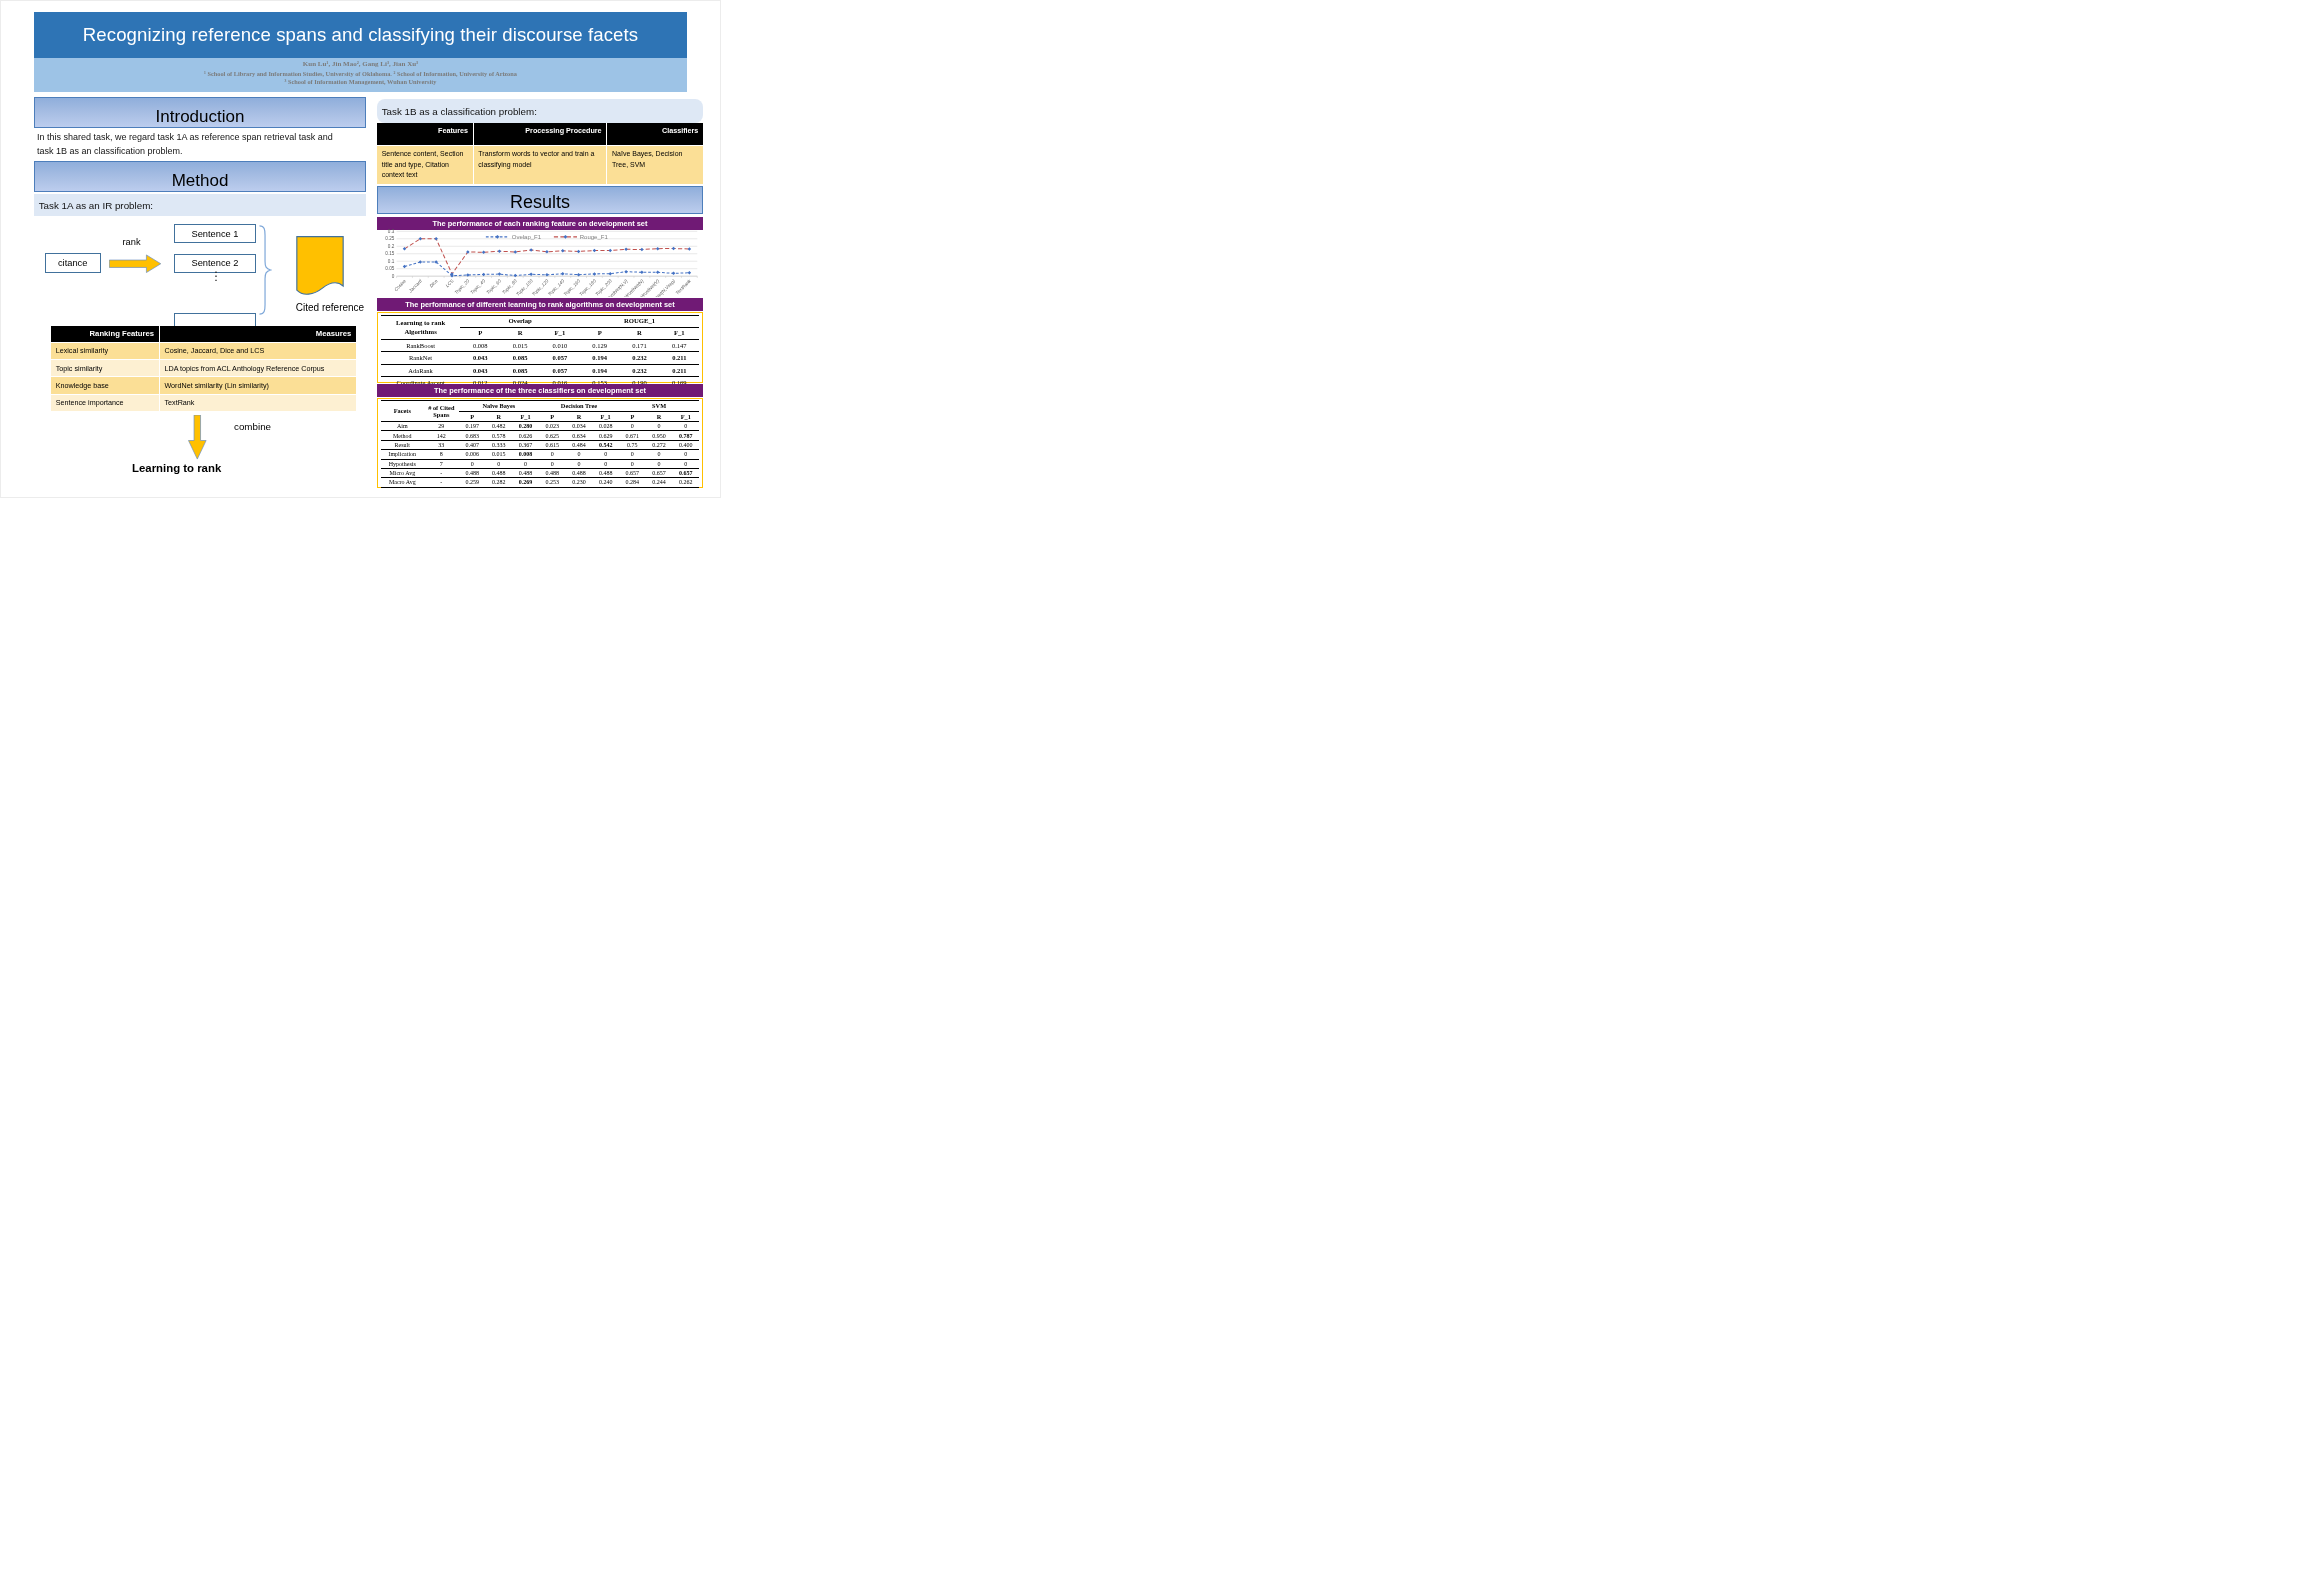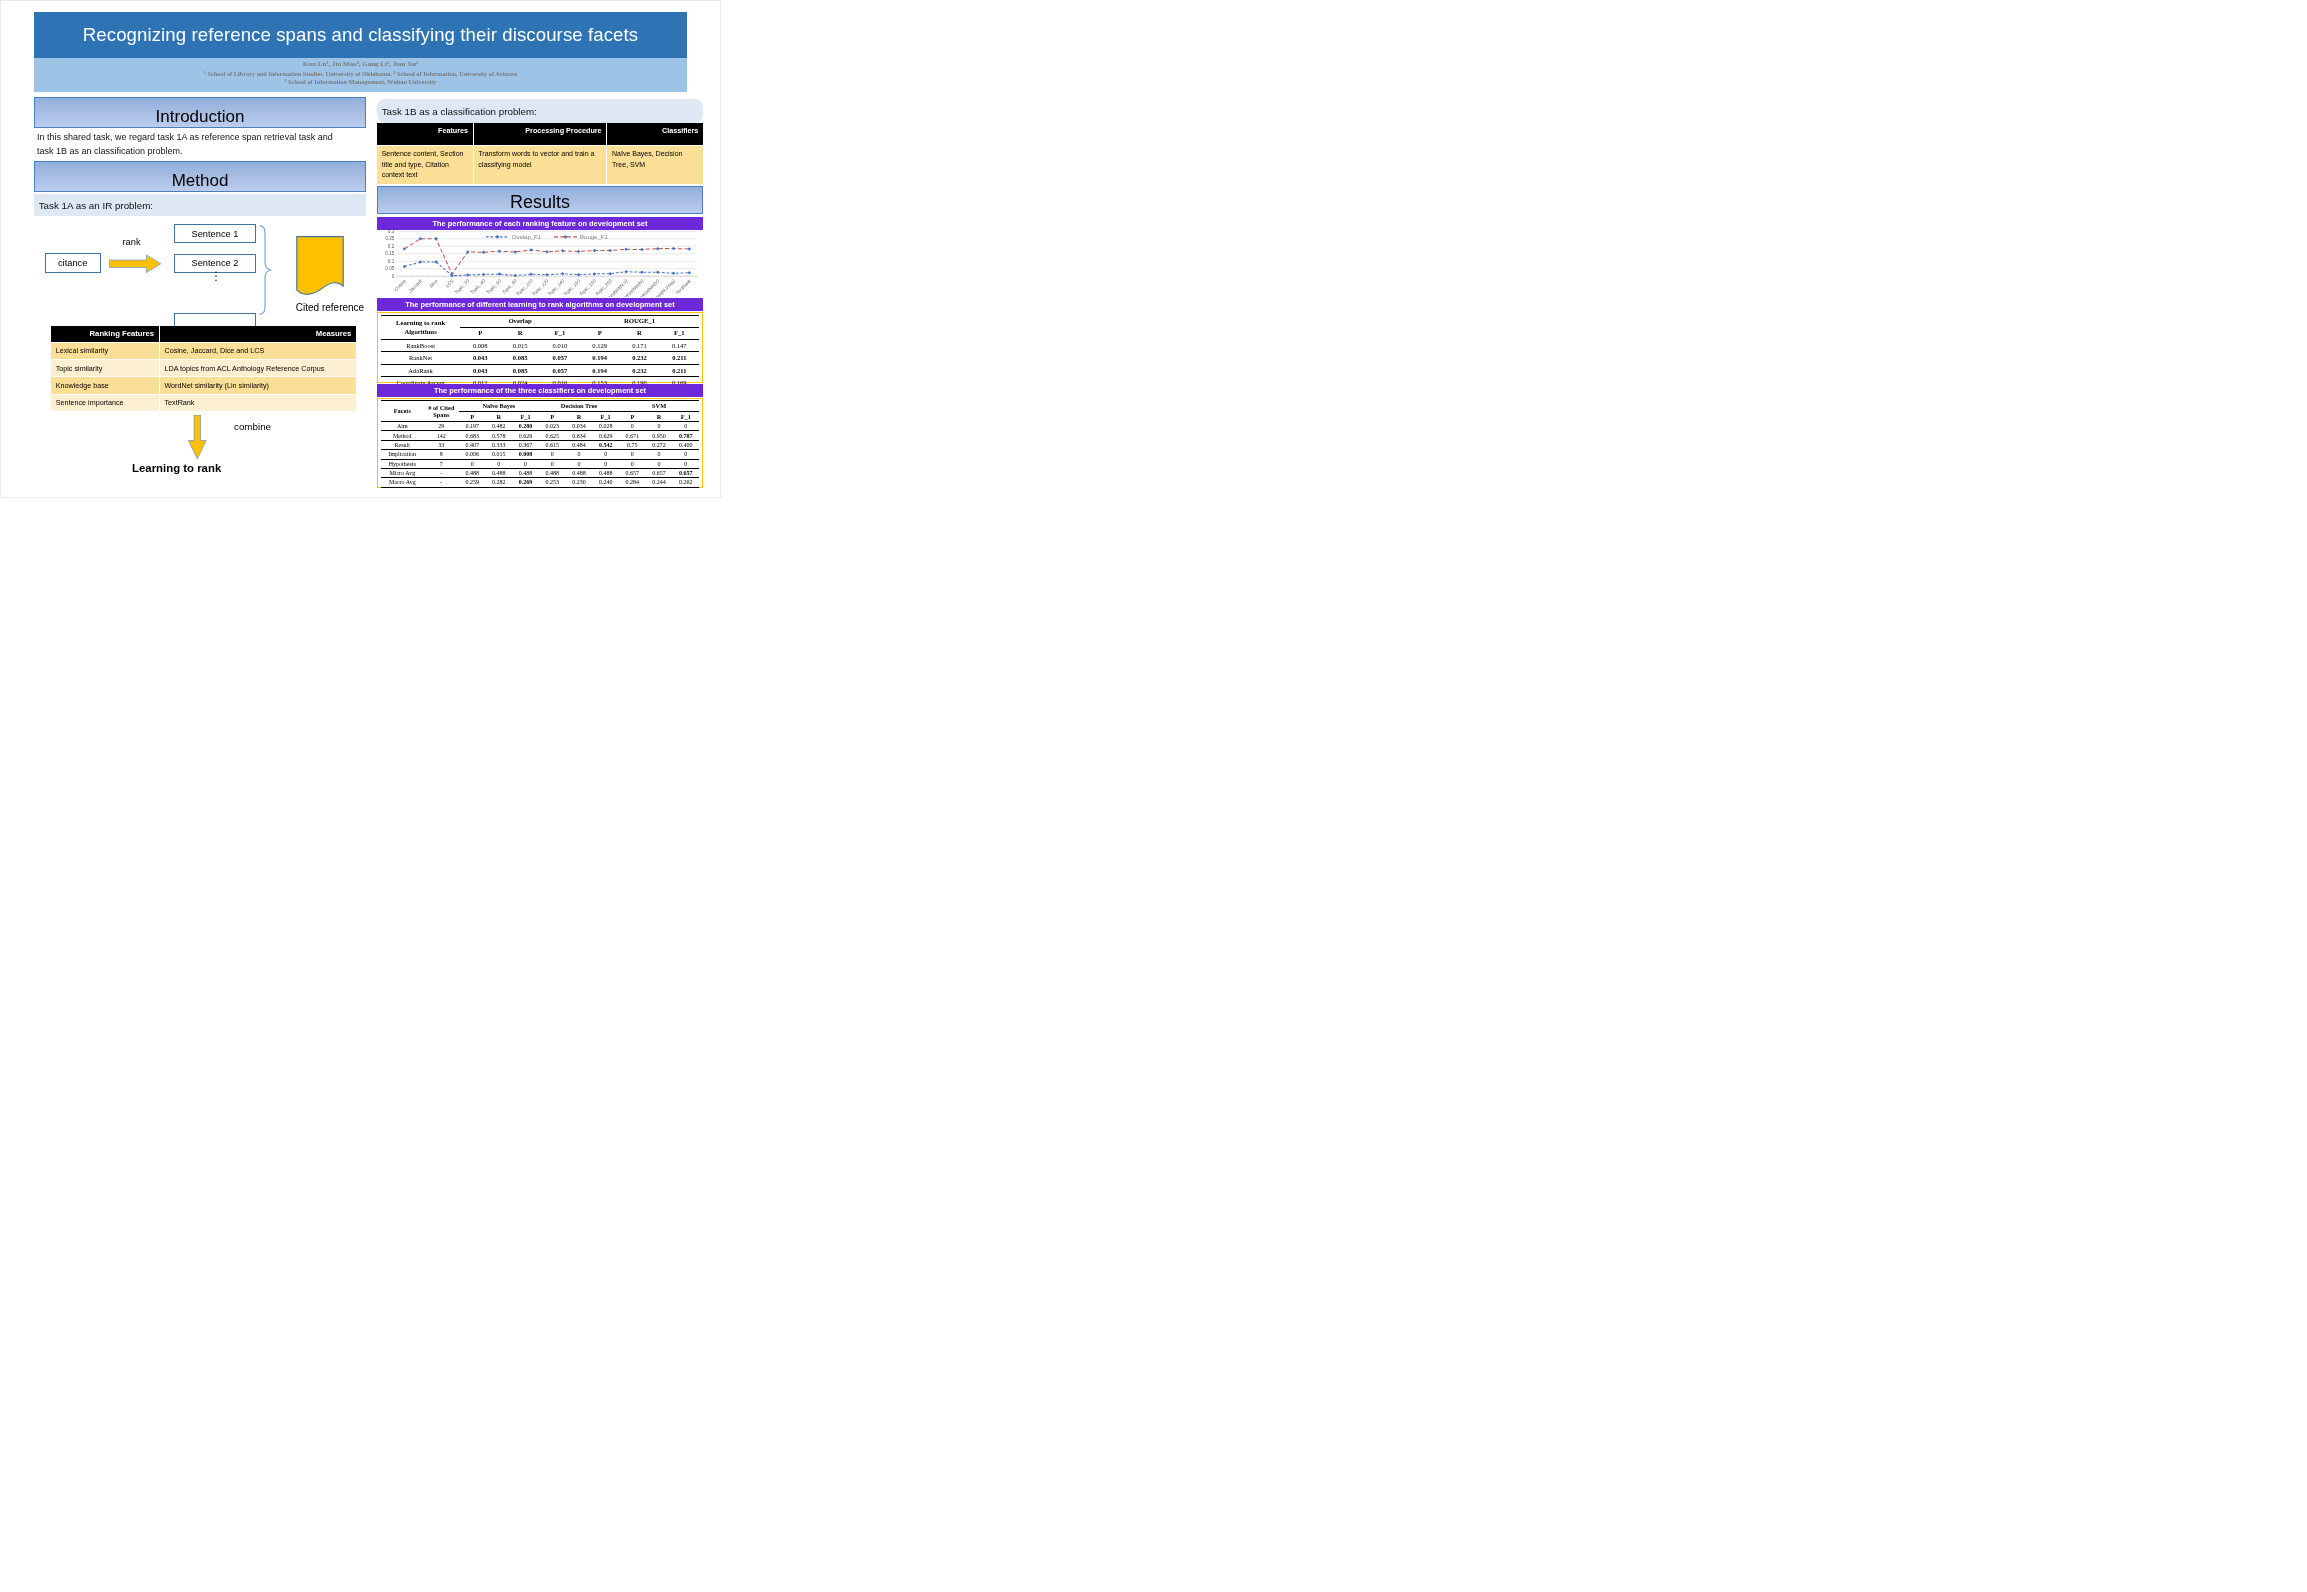--- a/index.html
+++ b/index.html
@@ -61,21 +61,21 @@
   .ranking-wrap tbody tr:nth-child(odd) td{background:#FBDF96;}
   .ranking-wrap tbody tr:nth-child(even) td{background:#FDF0D2;}
   .rk-c1{width:35.5%;}
   .task1b-wrap{left:376px;top:122px;width:326px;}
   .task1b-wrap th{font-size:7.2px;padding:3.3px 4.7px;height:22px;box-sizing:border-box;border-bottom:1.9px solid #fff;}
   .task1b-wrap td{background:#FBDF96;font-size:7px;padding:3.7px 4.7px;height:36px;box-sizing:border-box;
                   vertical-align:top;line-height:1.5;color:#000;}
   .tb-c1{width:29.5%;} .tb-c2{width:41%;} .tb-c3{width:29.5%;}
 
   
-  .banner{background:#6d28d9;color:#fff;font-weight:bold;display:flex;align-items:center;
+  .banner{background:#701a75;color:#fff;font-weight:bold;display:flex;align-items:center;
           justify-content:center;text-align:center;font-size:7.4px;}
   .banner1{left:376px;top:216px;width:326px;height:12.6px;}
   .banner2{left:376px;top:297px;width:326px;height:12.6px;}
   .banner3{left:376px;top:383px;width:326px;height:12.6px;}
 
   
   .chart{left:376px;top:228px;width:326px;height:68px;}
   .ytick{font:10px "Liberation Sans",sans-serif;fill:#595959;}
   .xtick{font:italic 10px "Liberation Sans",sans-serif;fill:#595959;}
   .legend{font:13px "Liberation Sans",sans-serif;fill:#7F7F7F;}

